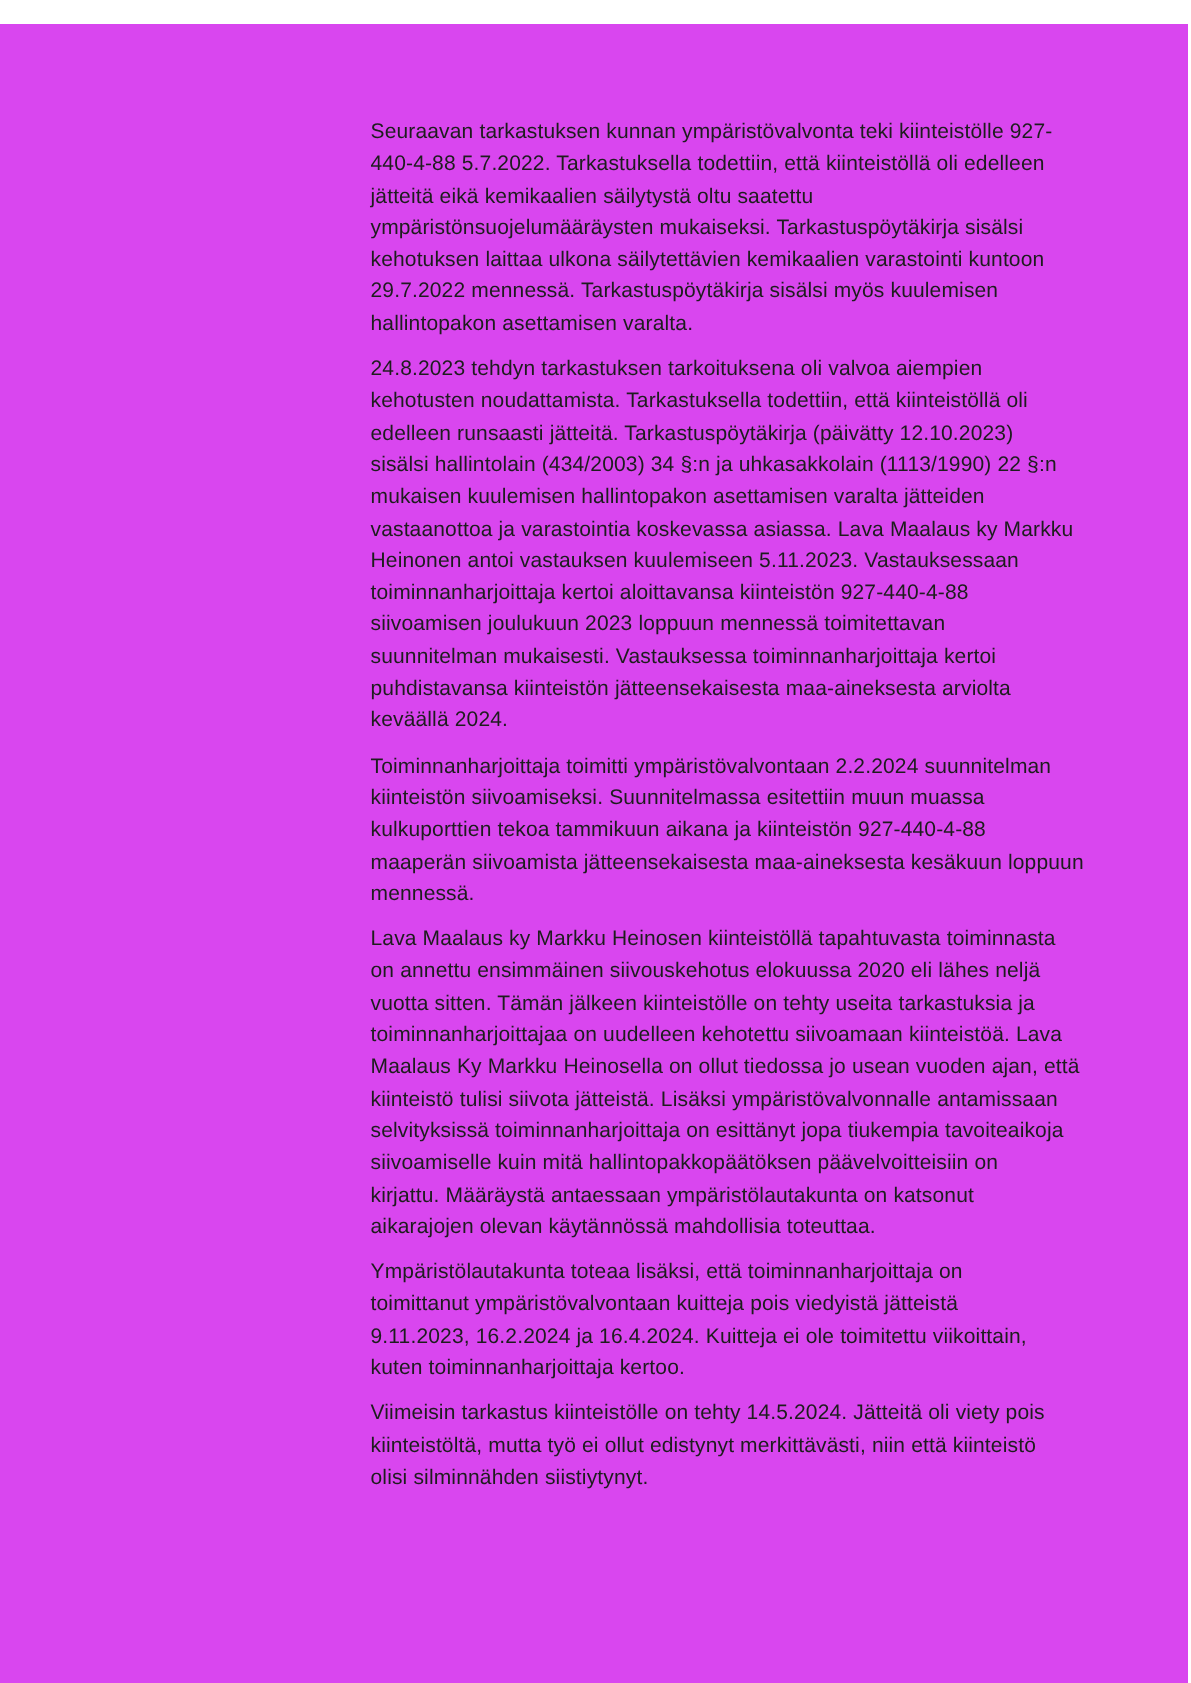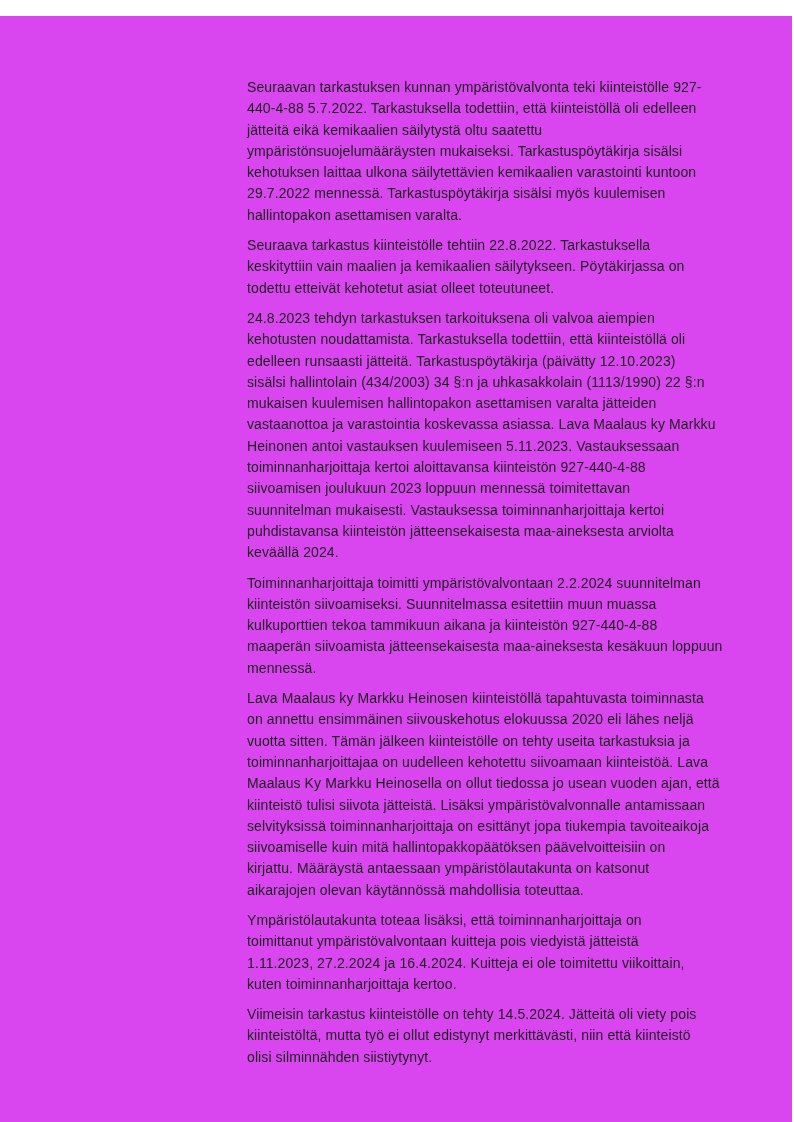--- a/index.html
+++ b/index.html
@@ -46,23 +46,20 @@
 
 <main class="page">
   <section class="content">
     <p>Seuraavan tarkastuksen kunnan ympäristövalvonta teki kiinteistölle 927-
 440-4-88 5.7.2022. Tarkastuksella todettiin, että kiinteistöllä oli edelleen
 jätteitä eikä kemikaalien säilytystä oltu saatettu
 ympäristönsuojelumääräysten mukaiseksi. Tarkastuspöytäkirja sisälsi
 kehotuksen laittaa ulkona säilytettävien kemikaalien varastointi kuntoon
 29.7.2022 mennessä. Tarkastuspöytäkirja sisälsi myös kuulemisen
 hallintopakon asettamisen varalta.</p>
-    <p>Seuraava tarkastus kiinteistölle tehtiin 22.8.2022. Tarkastuksella
-keskityttiin vain maalien ja kemikaalien säilytykseen. Pöytäkirjassa on
-todettu etteivät kehotetut asiat olleet toteutuneet.</p>
     <p>24.8.2023 tehdyn tarkastuksen tarkoituksena oli valvoa aiempien
 kehotusten noudattamista. Tarkastuksella todettiin, että kiinteistöllä oli
 edelleen runsaasti jätteitä. Tarkastuspöytäkirja (päivätty 12.10.2023)
 sisälsi hallintolain (434/2003) 34 §:n ja uhkasakkolain (1113/1990) 22 §:n
 mukaisen kuulemisen hallintopakon asettamisen varalta jätteiden
 vastaanottoa ja varastointia koskevassa asiassa. Lava Maalaus ky Markku
 Heinonen antoi vastauksen kuulemiseen 5.11.2023. Vastauksessaan
 toiminnanharjoittaja kertoi aloittavansa kiinteistön 927-440-4-88
 siivoamisen joulukuun 2023 loppuun mennessä toimitettavan
 suunnitelman mukaisesti. Vastauksessa toiminnanharjoittaja kertoi
@@ -78,19 +75,19 @@
 vuotta sitten. Tämän jälkeen kiinteistölle on tehty useita tarkastuksia ja
 toiminnanharjoittajaa on uudelleen kehotettu siivoamaan kiinteistöä. Lava
 Maalaus Ky Markku Heinosella on ollut tiedossa jo usean vuoden ajan, että
 kiinteistö tulisi siivota jätteistä. Lisäksi ympäristövalvonnalle antamissaan
 selvityksissä toiminnanharjoittaja on esittänyt jopa tiukempia tavoiteaikoja
 siivoamiselle kuin mitä hallintopakkopäätöksen päävelvoitteisiin on
 kirjattu. Määräystä antaessaan ympäristölautakunta on katsonut
 aikarajojen olevan käytännössä mahdollisia toteuttaa.</p>
     <p>Ympäristölautakunta toteaa lisäksi, että toiminnanharjoittaja on
 toimittanut ympäristövalvontaan kuitteja pois viedyistä jätteistä
-1.11.2023, 27.2.2024 ja 16.4.2024. Kuitteja ei ole toimitettu viikoittain,
+9.11.2023, 16.2.2024 ja 16.4.2024. Kuitteja ei ole toimitettu viikoittain,
 kuten toiminnanharjoittaja kertoo.</p>
     <p>Viimeisin tarkastus kiinteistölle on tehty 14.5.2024. Jätteitä oli viety pois
 kiinteistöltä, mutta työ ei ollut edistynyt merkittävästi, niin että kiinteistö
 olisi silminnähden siistiytynyt.</p>
   </section>
 </main>
 
 </body></html>

